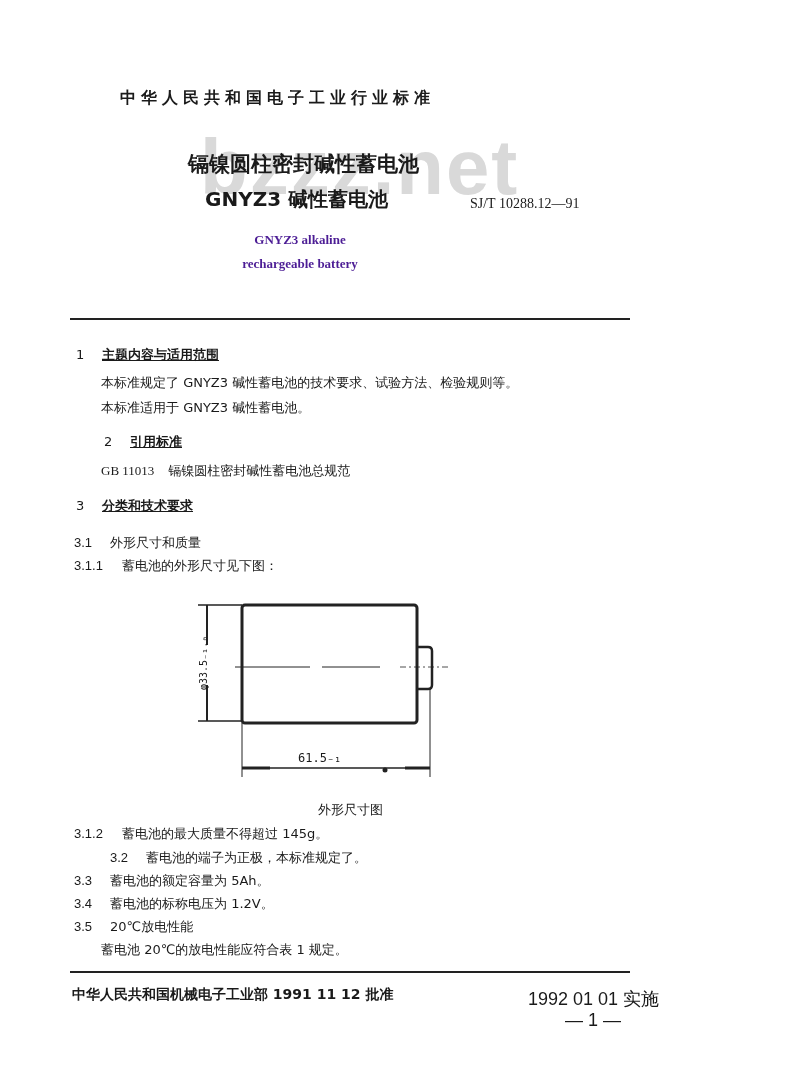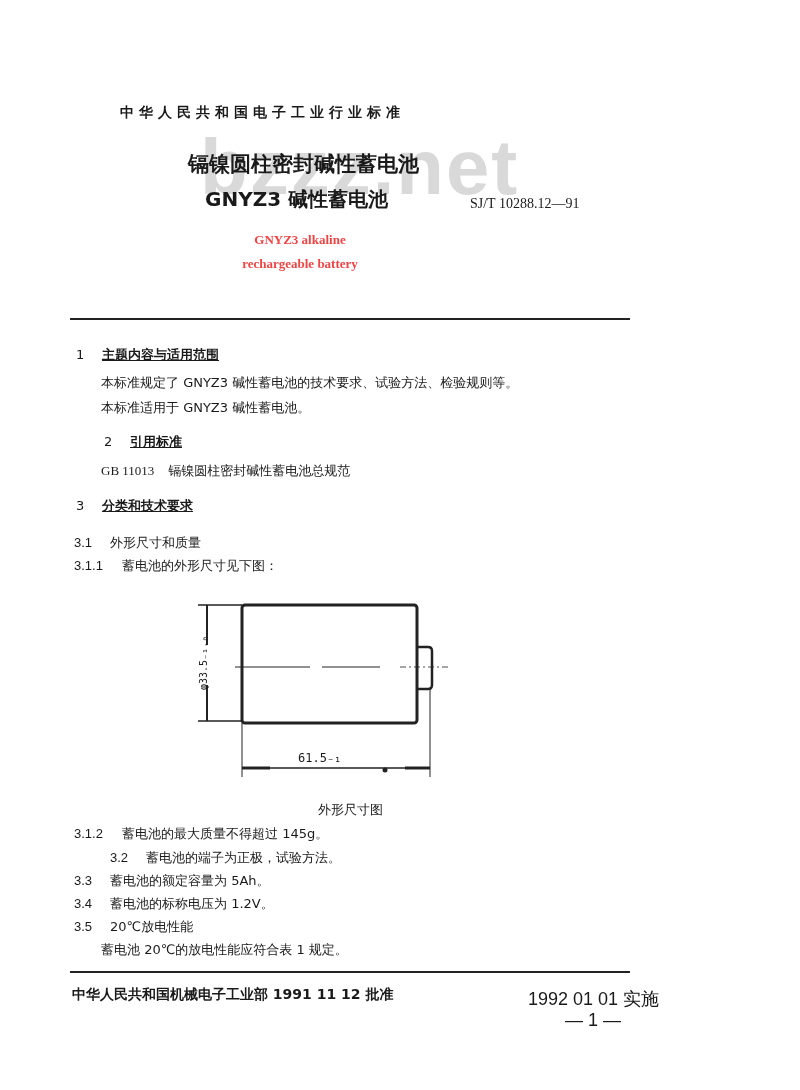--- a/index.html
+++ b/index.html
@@ -3,43 +3,43 @@
 <meta charset="utf-8">
 <style>
   html, body { margin: 0; padding: 0; background: #ffffff; }
   body {
     width: 800px; height: 1090px; position: relative; overflow: hidden;
     font-family: "DejaVu Serif", "Liberation Serif", serif;
     color: #1a1a1a;
   }
   .abs { position: absolute; }
   .header-org {
-    left: 120px; top: 104px; font-family: "DejaVu Sans", sans-serif;
-    font-size: 14px; font-weight: bold; letter-spacing: 5px; color: #1a1a1a;
+    left: 120px; top: 88px; font-family: "DejaVu Sans", sans-serif;
+    font-size: 16px; font-weight: bold; letter-spacing: 5px; color: #1a1a1a;
   }
   .watermark {
     left: 200px; top: 128px; font-family: "Liberation Sans", sans-serif;
     font-size: 78px; font-weight: bold; color: #d9d9d9; letter-spacing: 2px;
     z-index: 0; line-height: 1;
   }
   .title-cn {
     left: 188px; top: 150px; font-family: Liberation Sans, sans-serif;
     font-size: 21px; font-weight: bold; z-index: 1;
   }
   .title-cn2 {
     left: 205px; top: 186px; font-family: "DejaVu Sans", sans-serif;
     font-size: 20px; font-weight: bold; z-index: 1;
   }
   .std-code {
     left: 470px; top: 196px; font-family: Liberation Serif, serif;
     font-size: 14px; z-index: 1;
   }
   .title-en {
     left: 0; width: 600px; text-align: center; font-family: "Liberation Serif", serif;
-    font-size: 13px; font-weight: bold; color: #ef4444;
+    font-size: 13px; font-weight: bold; color: #4c1d95;
   }
   .rule { left: 70px; width: 560px; height: 0; border-top: 2px solid #222; }
   .sec-h {
     font-family: "DejaVu Sans", sans-serif; font-size: 13px; font-weight: bold; text-decoration: underline;
   }
   .sec-num { display: inline-block; width: 26px; font-weight: normal; }
   .body-text { font-family: "DejaVu Sans", sans-serif; font-size: 13px; }
   .sub-num { display: inline-block; font-family: "Liberation Sans", sans-serif; }
   .caption { font-family: "DejaVu Sans", sans-serif; font-size: 13px; }
   .footer { font-family: "DejaVu Sans", sans-serif; font-size: 14px; font-weight: bold; }
@@ -107,21 +107,21 @@
   </svg>
   <div class="abs" style="left:8px; top:45px; width:20px; height:50px; font-family:'DejaVu Sans Mono',monospace; font-size:10px; writing-mode:vertical-rl; transform:rotate(180deg);">φ33.5₋₁.₀</div>
   <div class="abs" style="left:108px; top:156px; font-family:'DejaVu Sans Mono',monospace; font-size:12px;">61.5₋₁</div>
 </div>
 <div class="abs caption" style="left:318px; top:801px;">外形尺寸图</div>
 
 <div class="abs body-text" style="left:74px; top:825px;">
   <span class="sub-num" style="width:48px;">3.1.2</span><span>蓄电池的最大质量不得超过 145g。</span>
 </div>
 <div class="abs body-text" style="left:74px; top:849px;">
-  <span class="sub-num" style="width:36px;margin-left:36px;">3.2</span><span>蓄电池的端子为正极，试验方法。</span>
+  <span class="sub-num" style="width:36px;margin-left:36px;">3.2</span><span>蓄电池的端子为正极，本标准规定了。</span>
 </div>
 <div class="abs body-text" style="left:74px; top:872px;">
   <span class="sub-num" style="width:36px;">3.3</span><span>蓄电池的额定容量为 5Ah。</span>
 </div>
 <div class="abs body-text" style="left:74px; top:895px;">
   <span class="sub-num" style="width:36px;">3.4</span><span>蓄电池的标称电压为 1.2V。</span>
 </div>
 <div class="abs body-text" style="left:74px; top:918px;">
   <span class="sub-num" style="width:36px;">3.5</span><span>20℃放电性能</span>
 </div>

